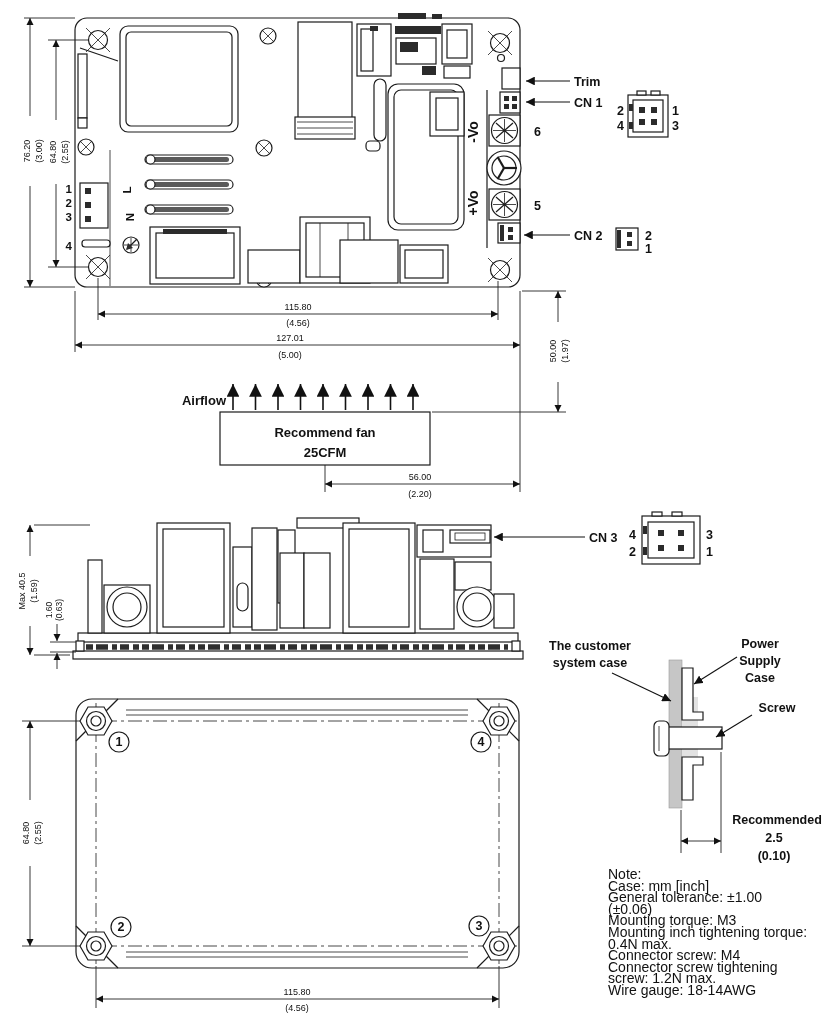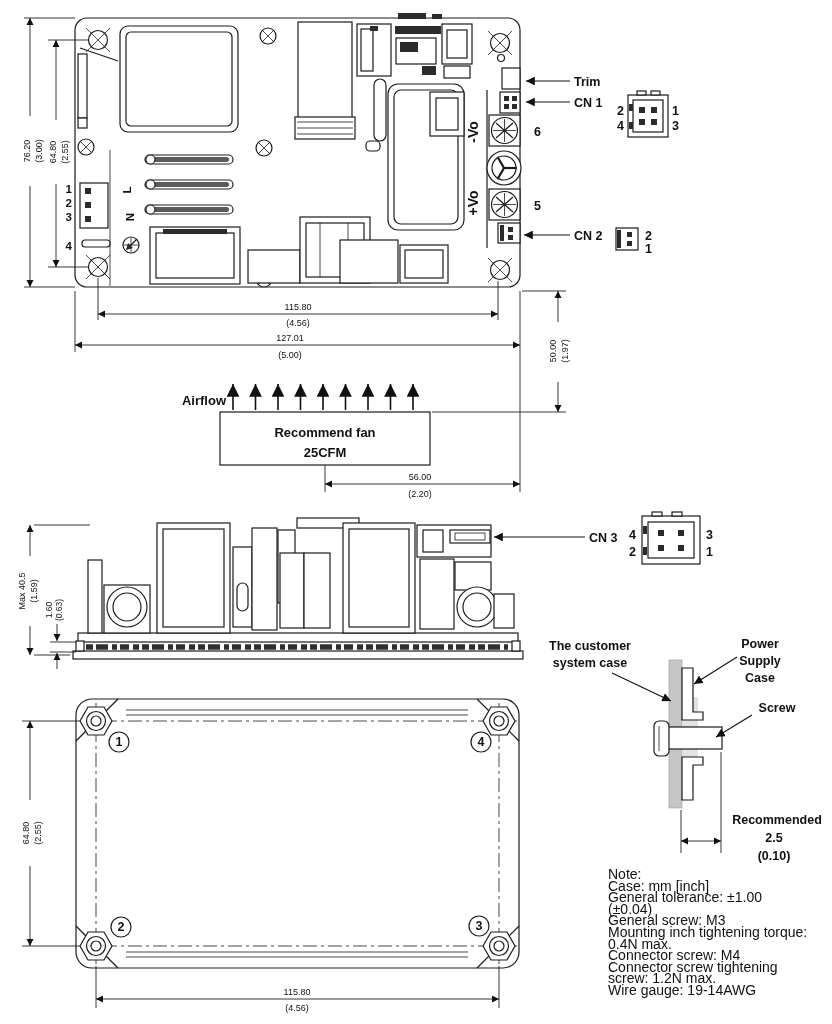--- a/index.html
+++ b/index.html
@@ -426,20 +426,20 @@
     <text class="tm" x="777" y="824" text-anchor="middle">Recommended</text>
     <text class="tm" x="774" y="842" text-anchor="middle">2.5</text>
     <text class="tm" x="774" y="860" text-anchor="middle">(0.10)</text>
   </g>
 </svg>
 
 
 <div class="notes">
   <div>Note:</div>
   <div>Case: mm [inch]</div>
-  <div>General tolerance: ±1.00 (±0.04)</div>
-  <div>General screw: M3</div>
+  <div>General tolerance: ±1.00 (±0.06)</div>
+  <div>Mounting torque: M3</div>
   <div>Mounting inch tightening torque: 0.4N max.</div>
   <div>Connector screw: M4</div>
   <div>Connector screw tightening screw: 1.2N max.</div>
-  <div>Wire gauge: 19-14AWG</div>
+  <div>Wire gauge: 18-14AWG</div>
 </div>
 </div>
 
 </body></html>

